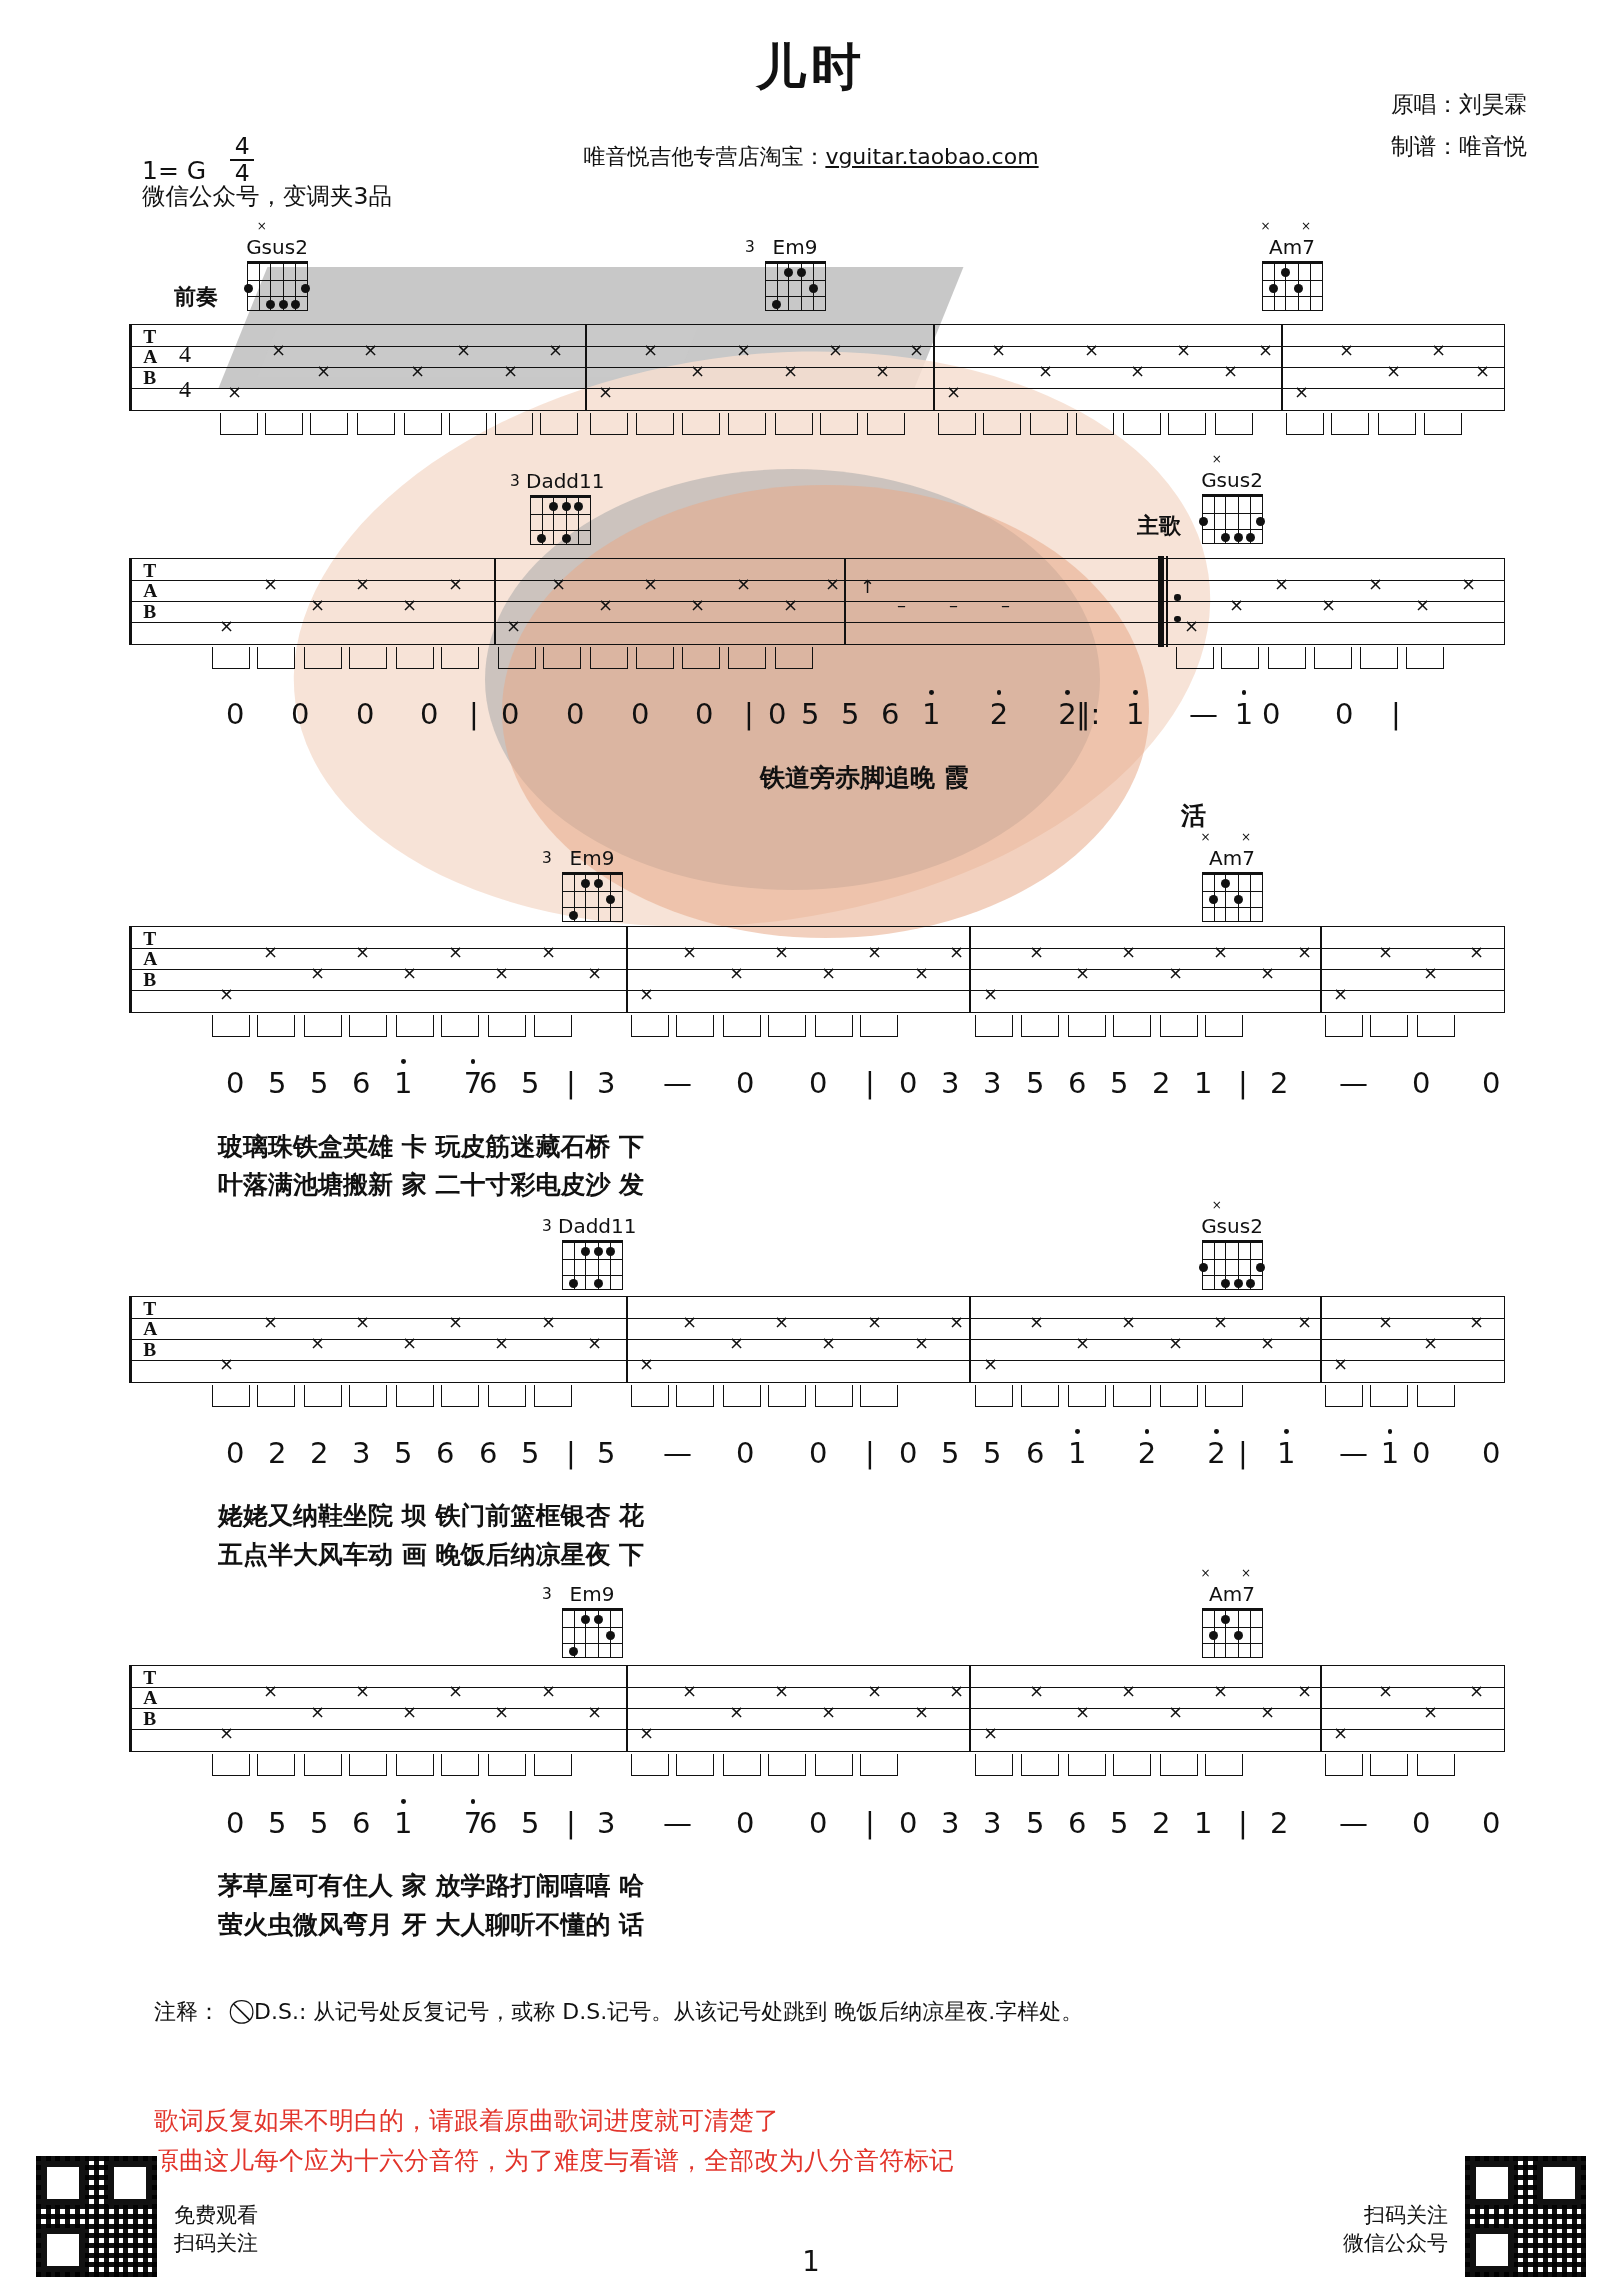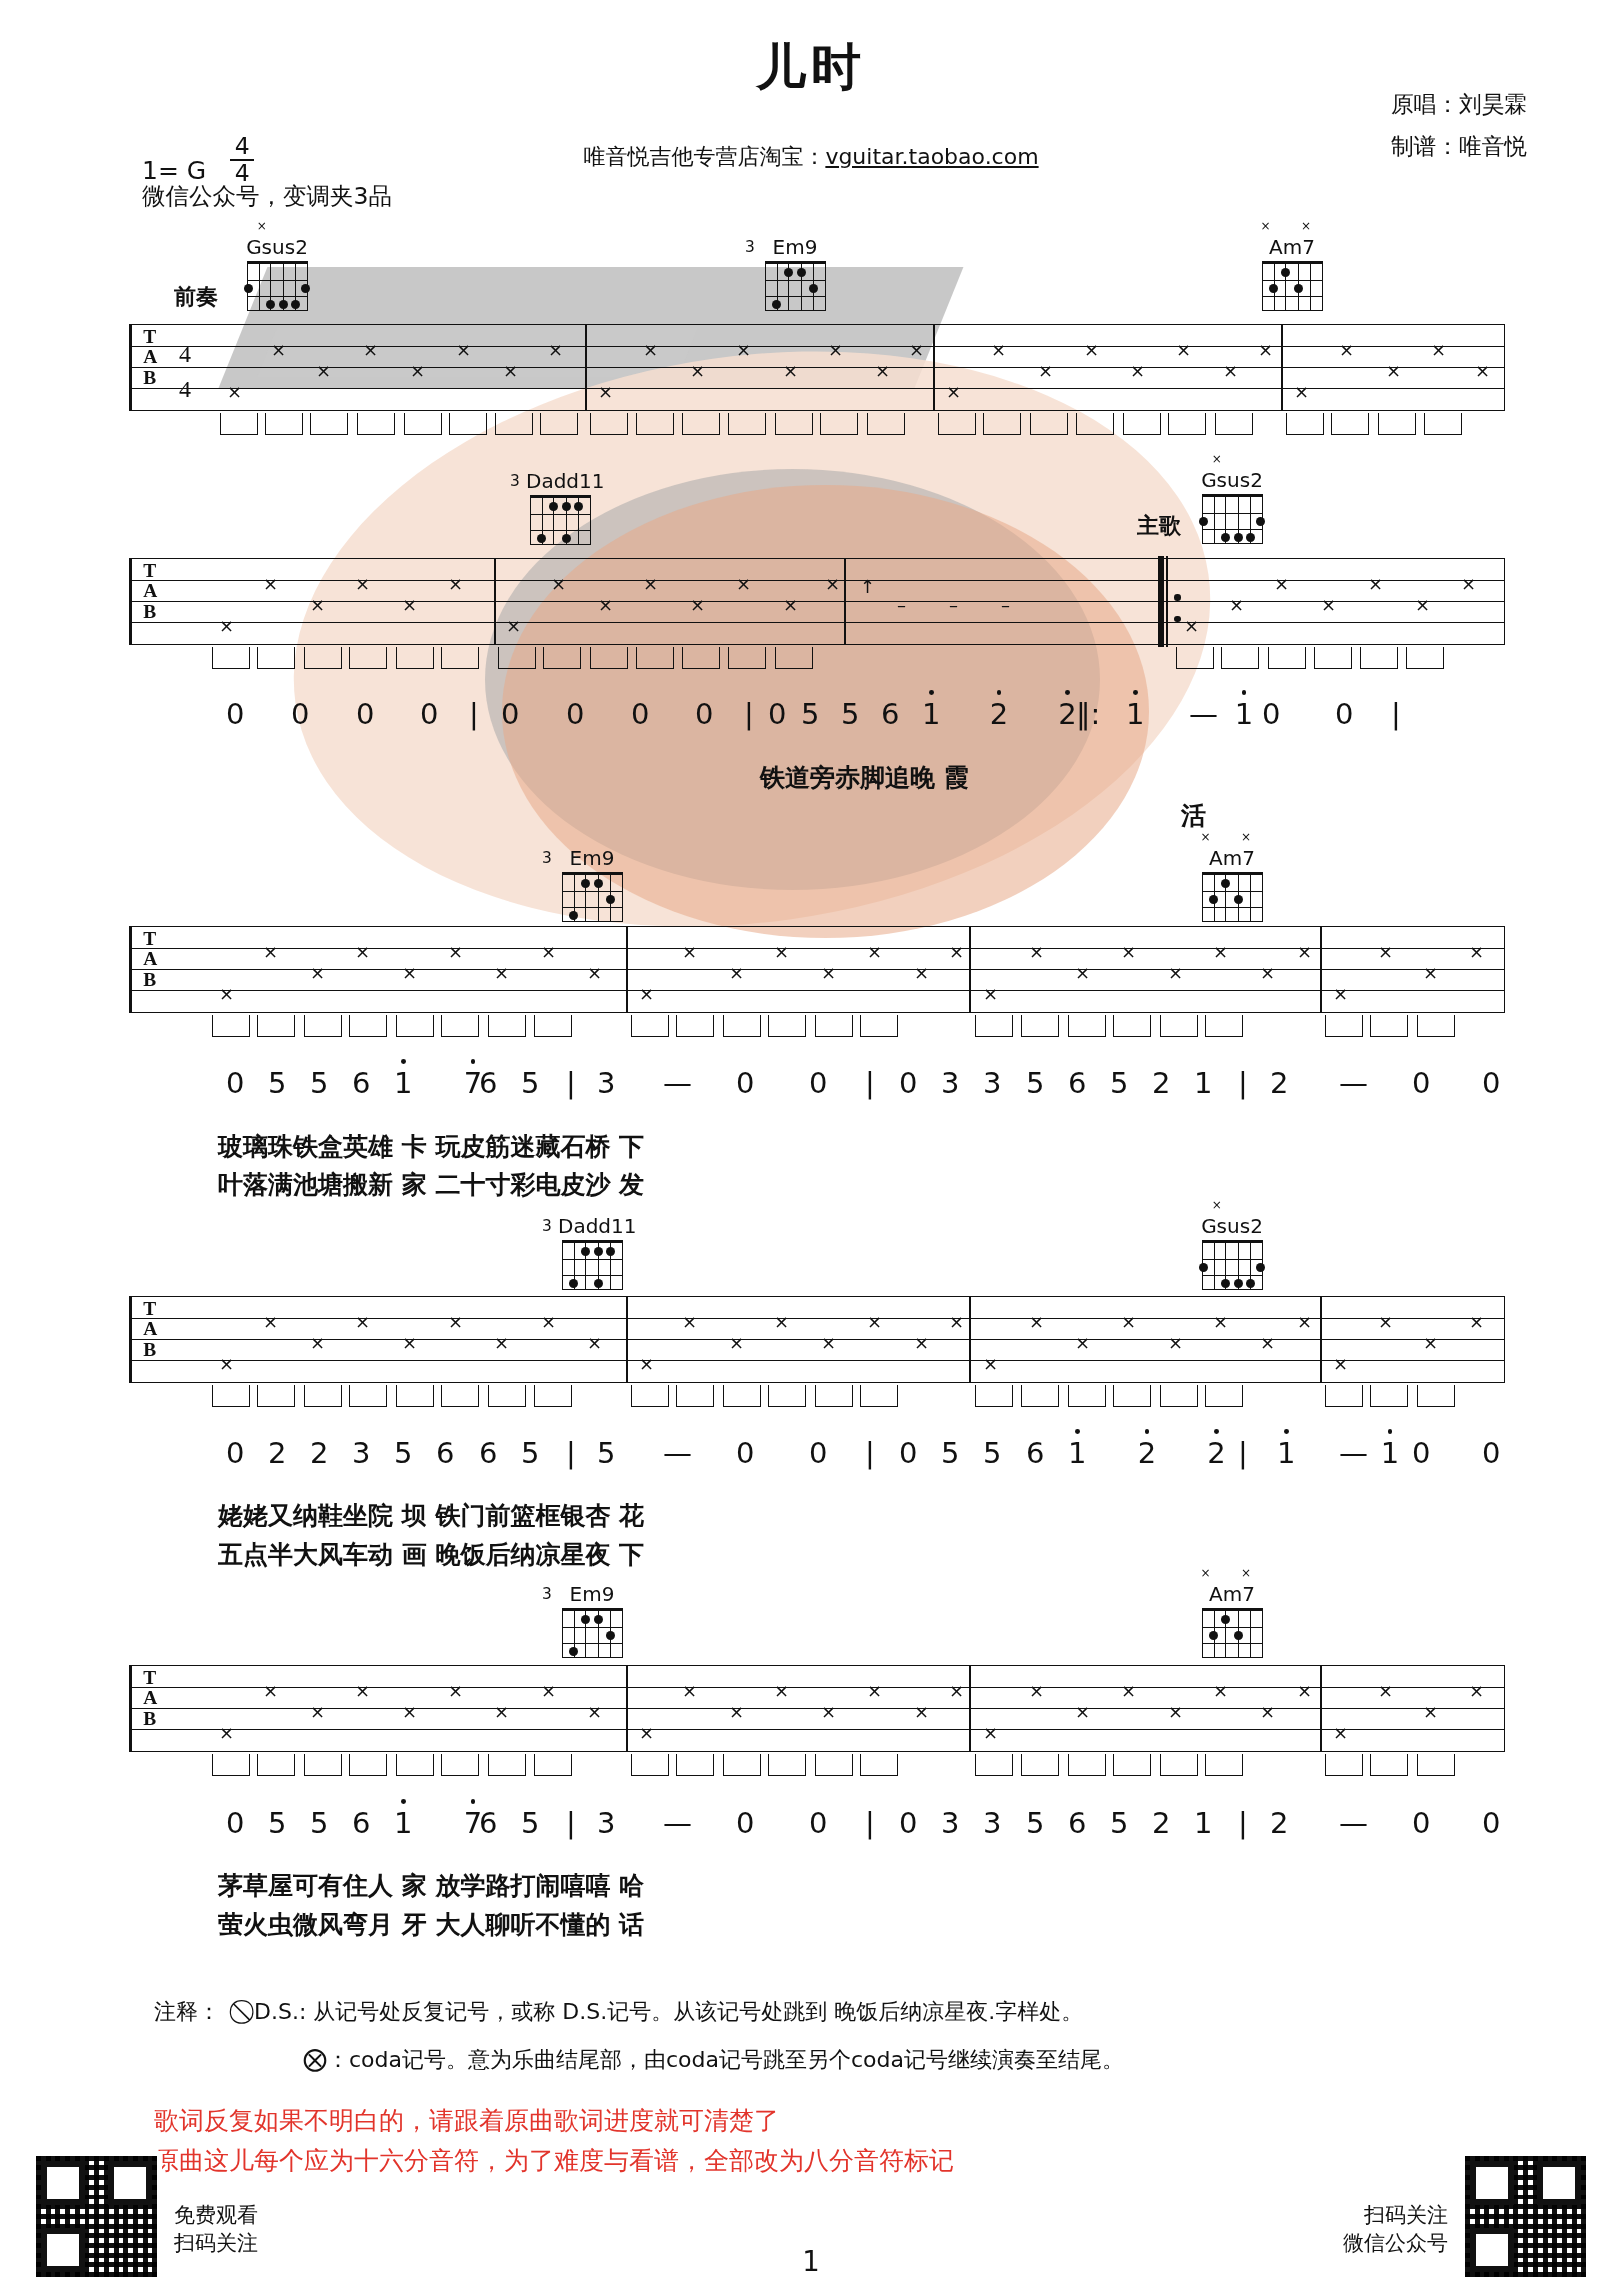--- a/index.html
+++ b/index.html
@@ -777,23 +777,20 @@
     <span style="left:89px;">茅草屋可有住人 家      放学路打闹嘻嘻 哈</span>
   </div>
   <div class="lyr" style="top:1908px;">
     <span style="left:89px;">萤火虫微风弯月 牙      大人聊听不懂的 话</span>
   </div>
 
   <div class="note" style="left:154px;top:1997px;">注释：</div>
   <div class="note" style="left:247px;top:1997px;">
     <span style="font-size:24px;">⃠</span> <span>D.S.: 从记号处反复记号，或称 D.S.记号。从该记号处跳到 晚饭后纳凉星夜.字样处。</span>
   </div>
-  <div class="note" style="left:303px;top:2045px;">
-    <span style="font-size:24px;">⨂</span><span>：coda记号。意为乐曲结尾部，由coda记号跳至另个coda记号继续演奏至结尾。</span>
-  </div>
   <div class="redline" style="left:154px;top:2144px;">原曲这儿每个应为十六分音符，为了难度与看谱，全部改为八分音符标记</div>
   <div class="redline" style="left:154px;top:2104px;">歌词反复如果不明白的，请跟着原曲歌词进度就可清楚了</div>
 
   <div class="qr" style="left:32px;top:2152px;">
     <div class="fe tl"></div>
       <div class="fe tr"></div>
       <div class="fe bl"></div>
   </div>
   <div class="qrtext" style="left:174px;top:2201px;">
     <span>免费观看</span><br>

